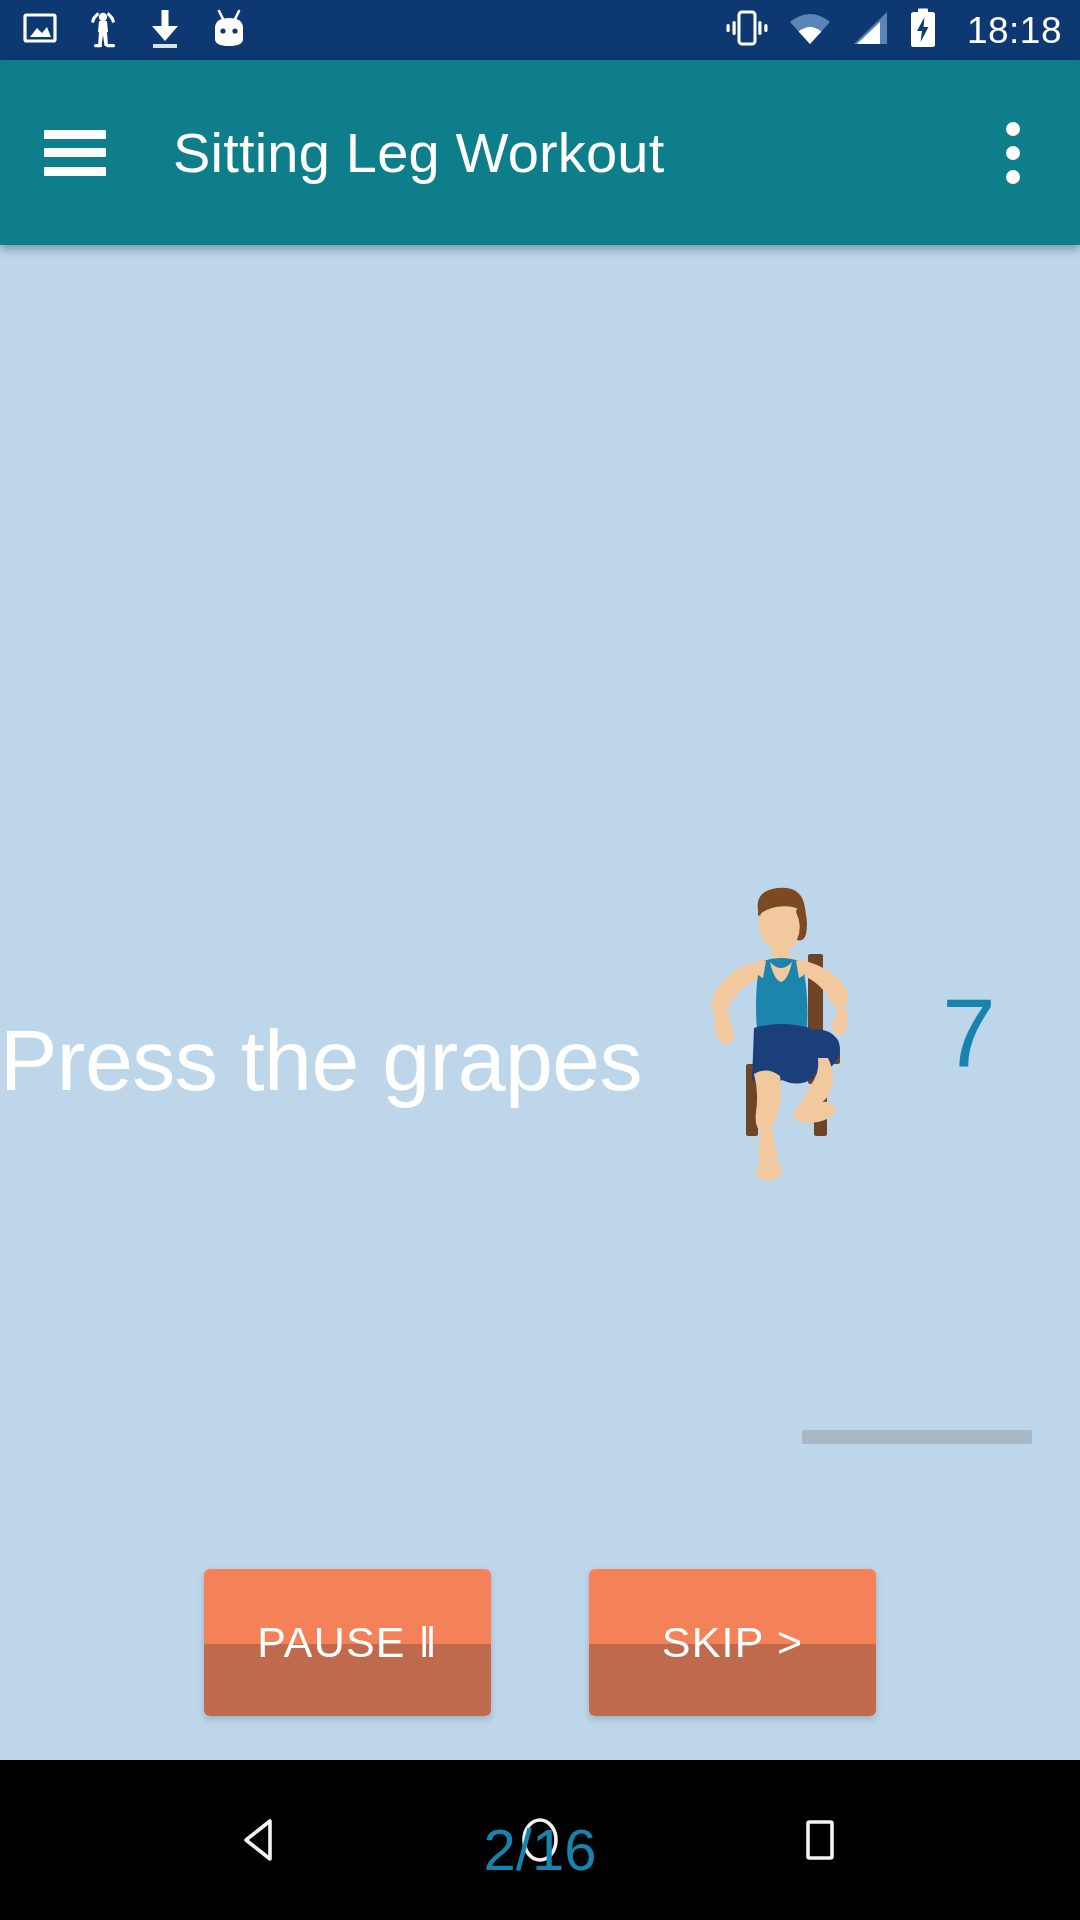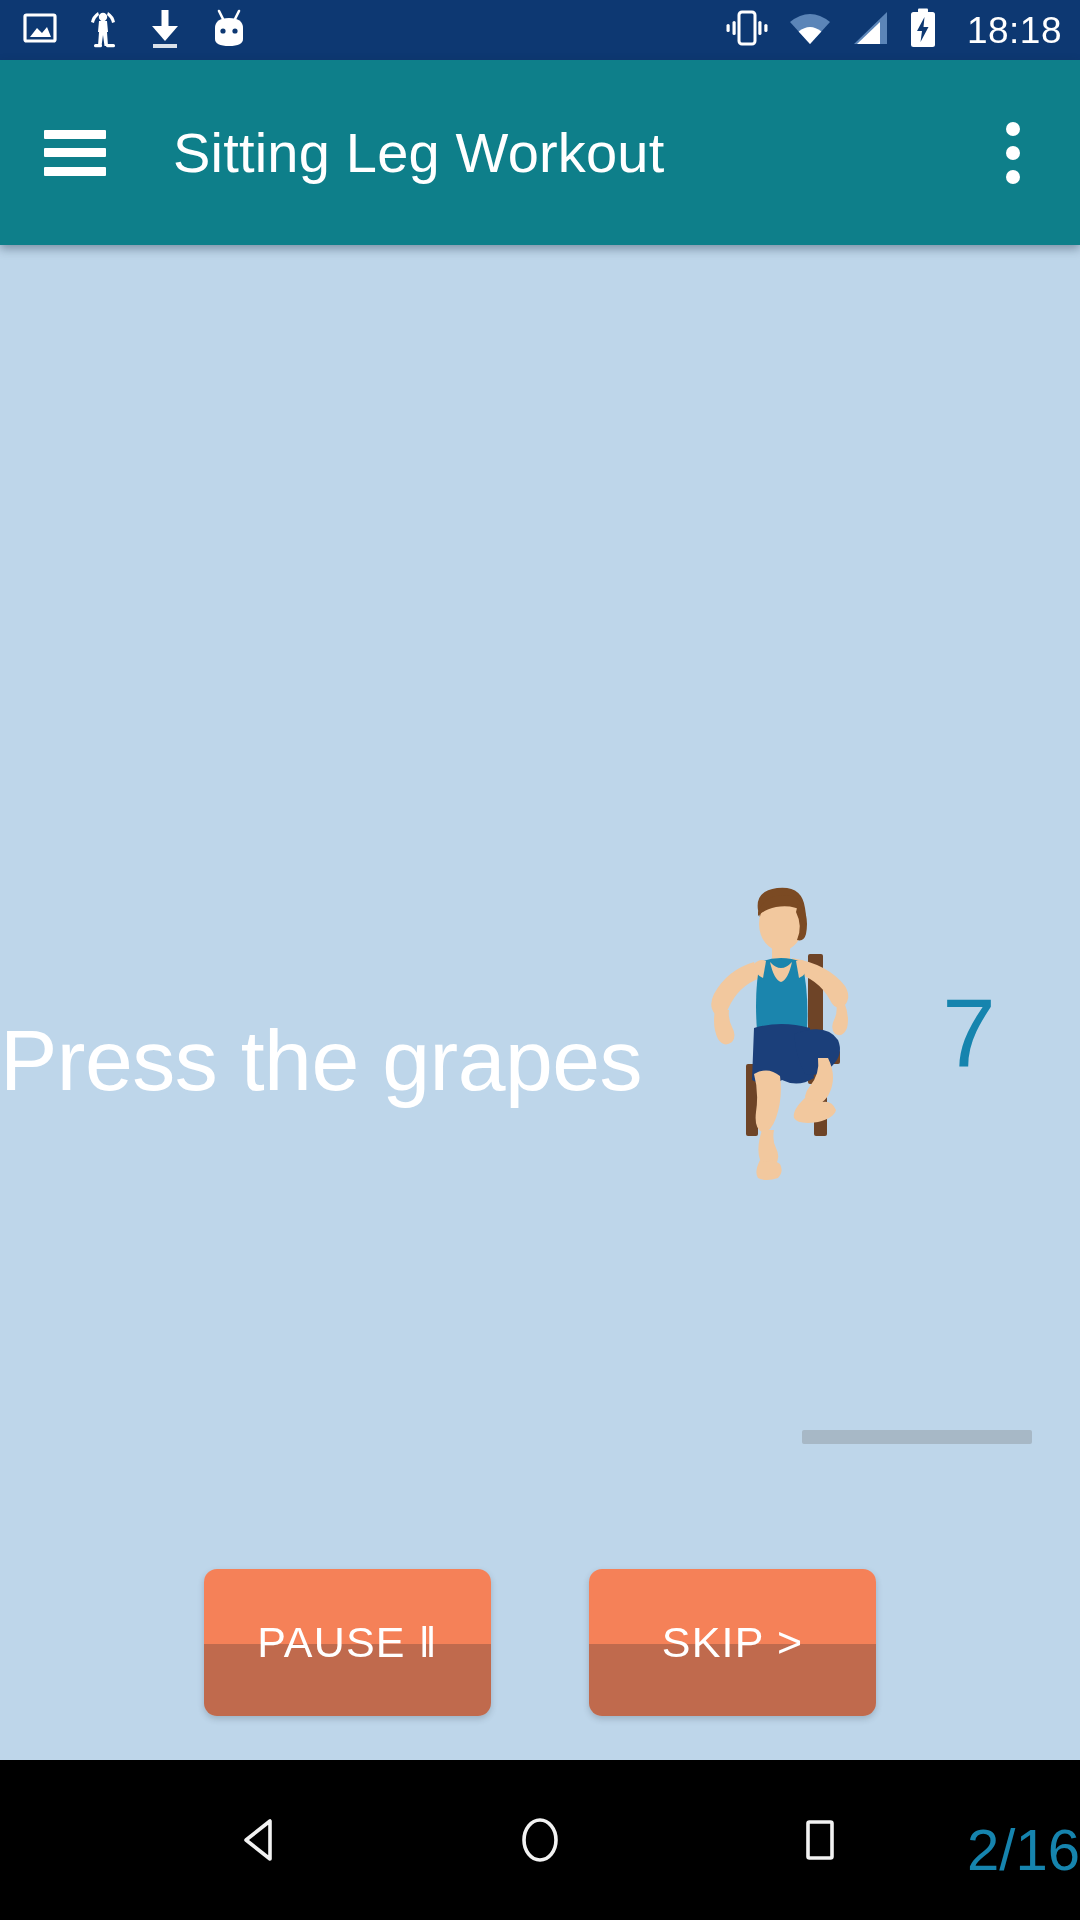--- a/index.html
+++ b/index.html
@@ -92,32 +92,32 @@
     padding-right:48px;
   }
   .progressbar-track { width:230px; height:14px; background:#a7b8c6; border-radius:2px; }
 
   .buttons {
     position:absolute; left:0; right:0; top:1324px;
     display:flex; justify-content:center; gap:98px;
   }
   .btn {
     width:287px; height:147px;
-    border:none; border-radius:13px;
+    border:none; border-radius:6px;
     background:linear-gradient(to bottom,#f58158 0%,#f58158 51%,#c06a4d 51%,#c06a4d 100%);
     color:#ffffff; font-size:43px; font-weight:400;
     letter-spacing:1.2px;
     display:flex; align-items:center; justify-content:center;
     cursor:pointer; font-family:"Liberation Sans", sans-serif;
     box-shadow:0 3px 6px rgba(40,50,60,0.22);
   }
 
   .step-counter {
     position:absolute; left:0; right:0; top:1576px;
-    text-align:right;
+    text-align:center;
     font-size:58px; font-weight:400; color:#1684ae; line-height:1;
   }
 
   
   .navbar {
     height:160px; flex:0 0 160px;
     background:#000000;
     display:flex; align-items:center; justify-content:space-around;
     padding:0 120px;
   }

